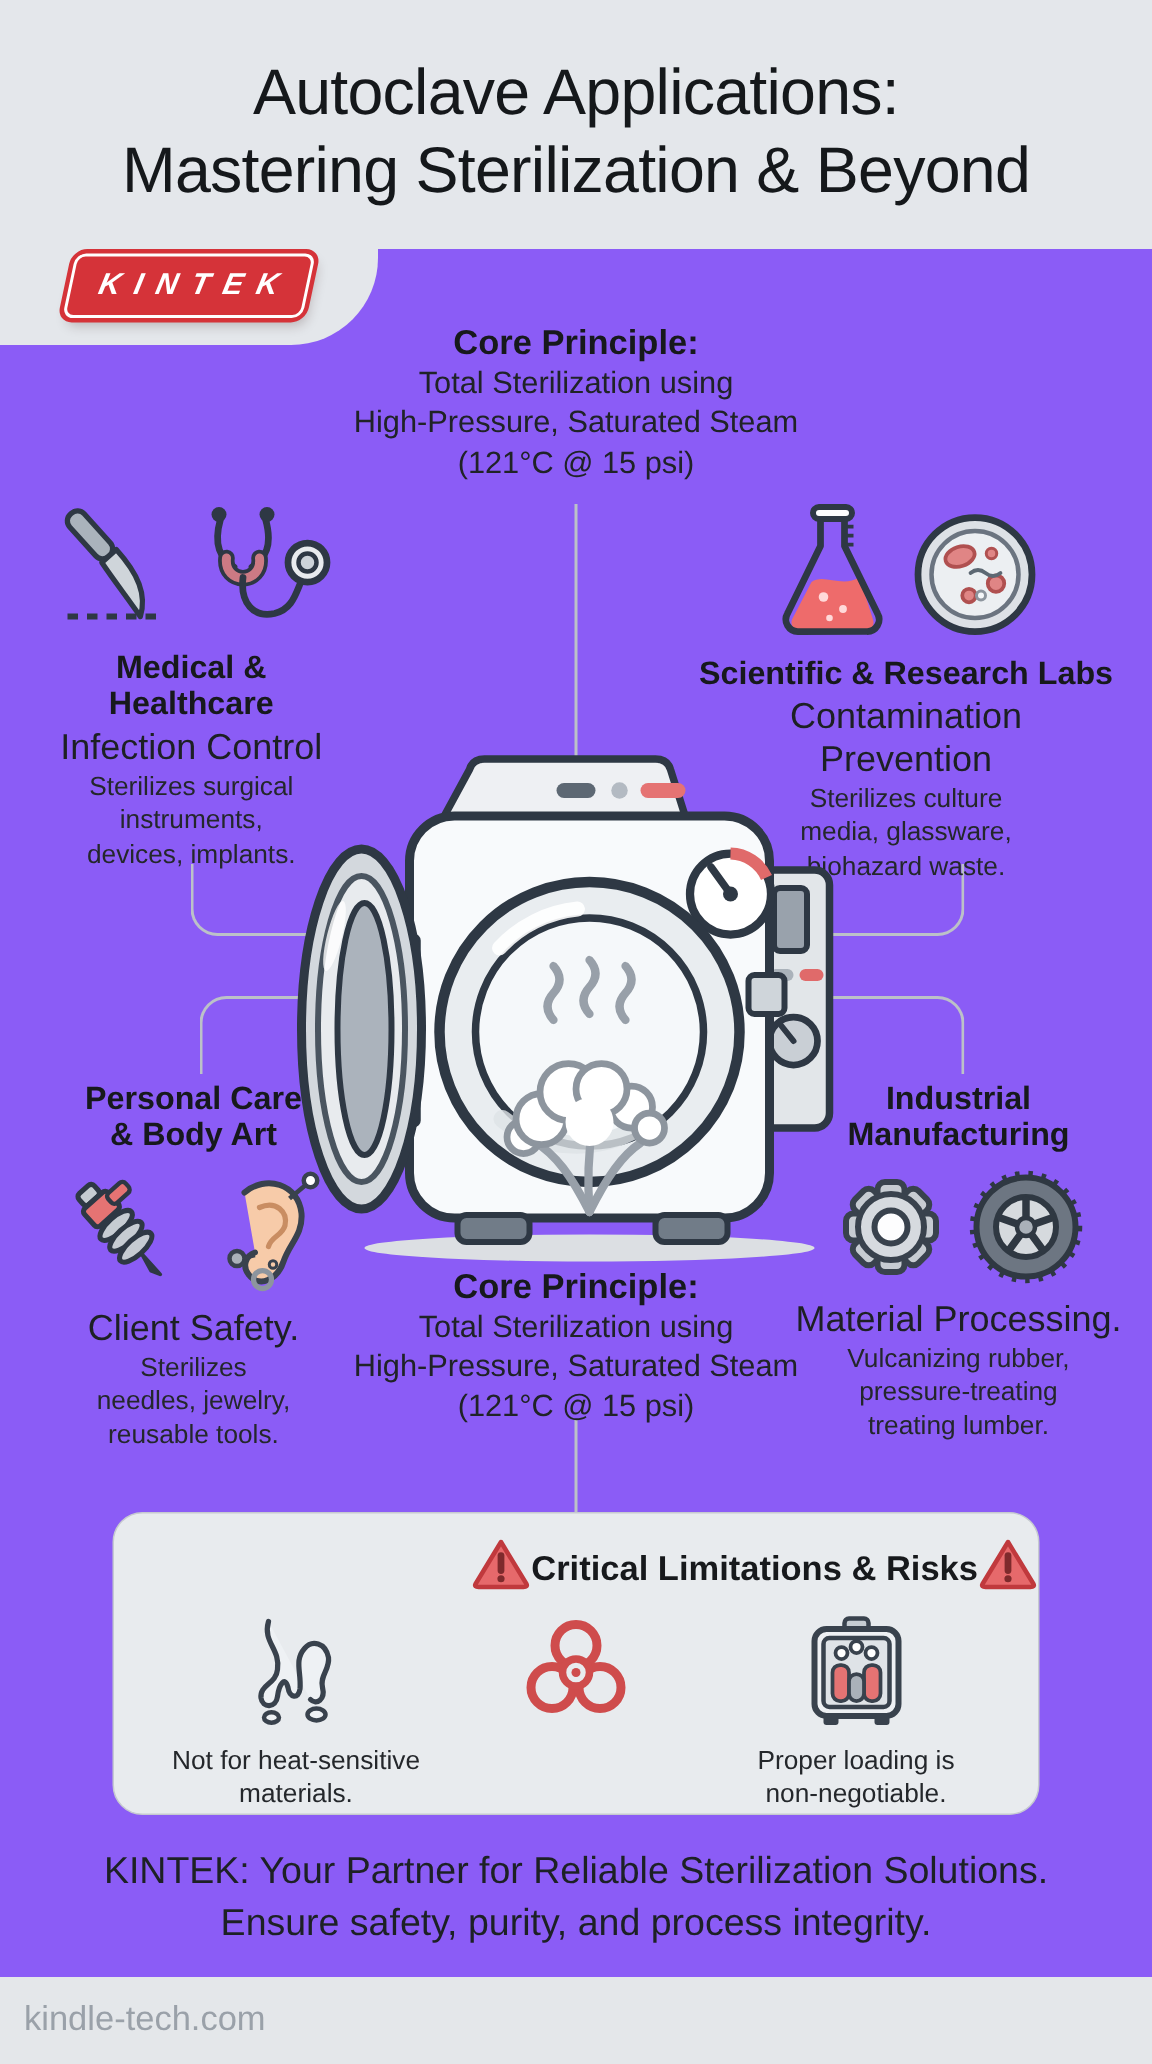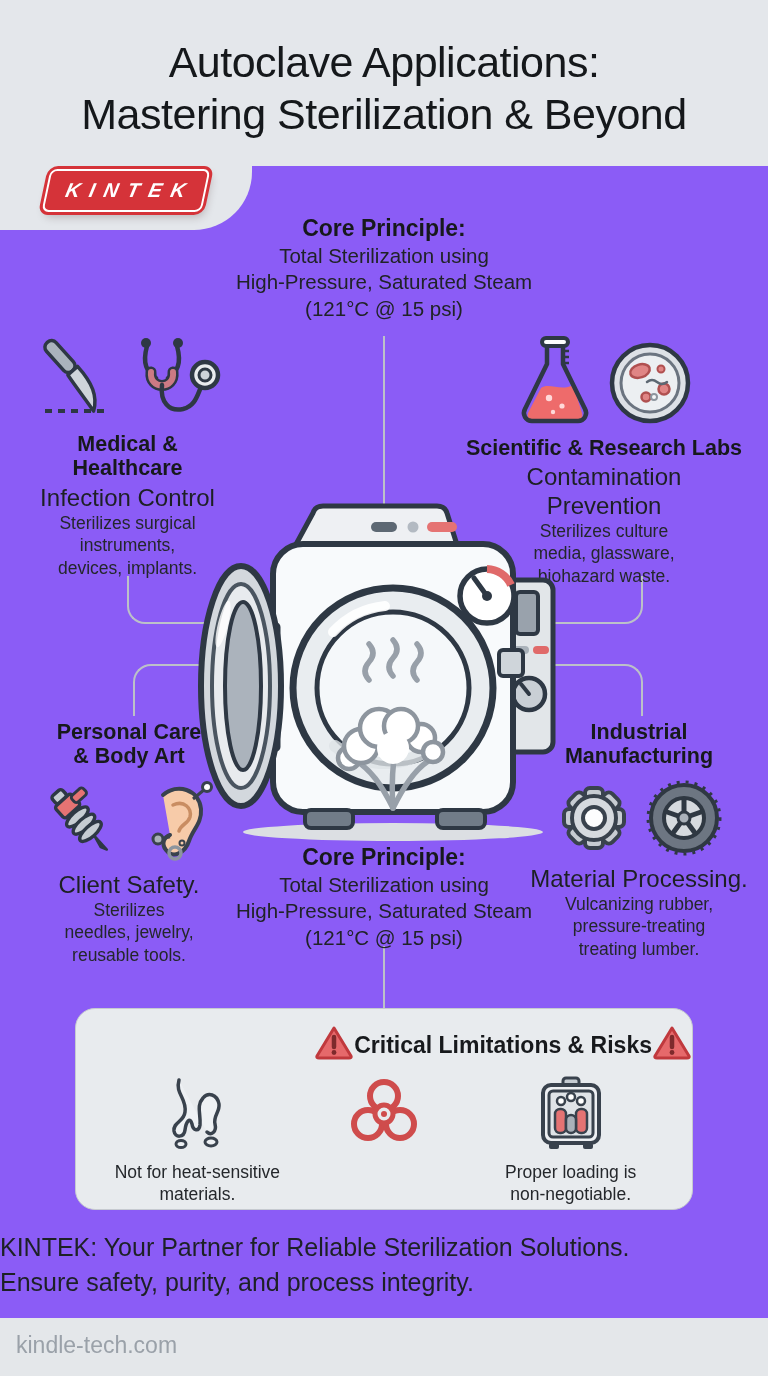--- a/index.html
+++ b/index.html
@@ -55,21 +55,21 @@
     position:absolute;left:75px;top:1008px;width:618px;height:202px;
     background:#e8ebee;border:1.5px solid #c6cad0;border-radius:20px;box-sizing:border-box;
   }
   .limits-head{display:flex;justify-content:flex-end;align-items:center;gap:0;margin-top:16px;}
   .limits-title{font-size:23px;font-weight:700;color:#17191c;}
   .limits-row{display:flex;justify-content:center;padding:6px 28px 0 28px;}
   .limit-item{width:190px;text-align:center;}
   .limit-icon{height:86px;display:flex;align-items:center;justify-content:center;}
   .limit-cap{font-size:17.5px;line-height:1.26;color:#24272b;margin-top:4px;}
 
-  .tagline{position:absolute;left:0;top:1230px;width:768px;text-align:left;
+  .tagline{position:absolute;left:0;top:1230px;width:768px;text-align:center;
     font-size:25px;line-height:1.38;color:#1d2125;}
 
   .webbar{position:absolute;left:0;top:1318px;width:768px;height:58px;background:#e4e7ea;}
   .weburl{text-align:left;font-size:23px;color:#9aa1a9;line-height:54px;padding-left:16px;}
 </style>
 </head>
 <body>
 
 <div id="canvas">
 

